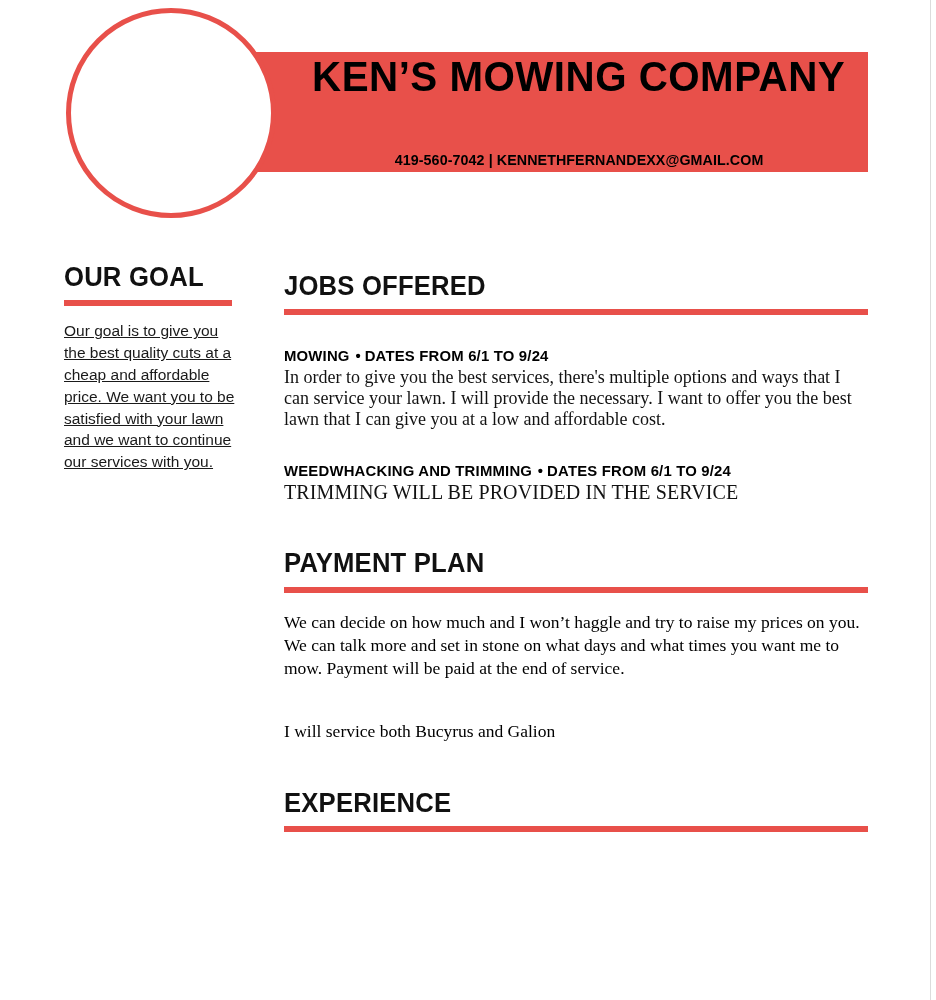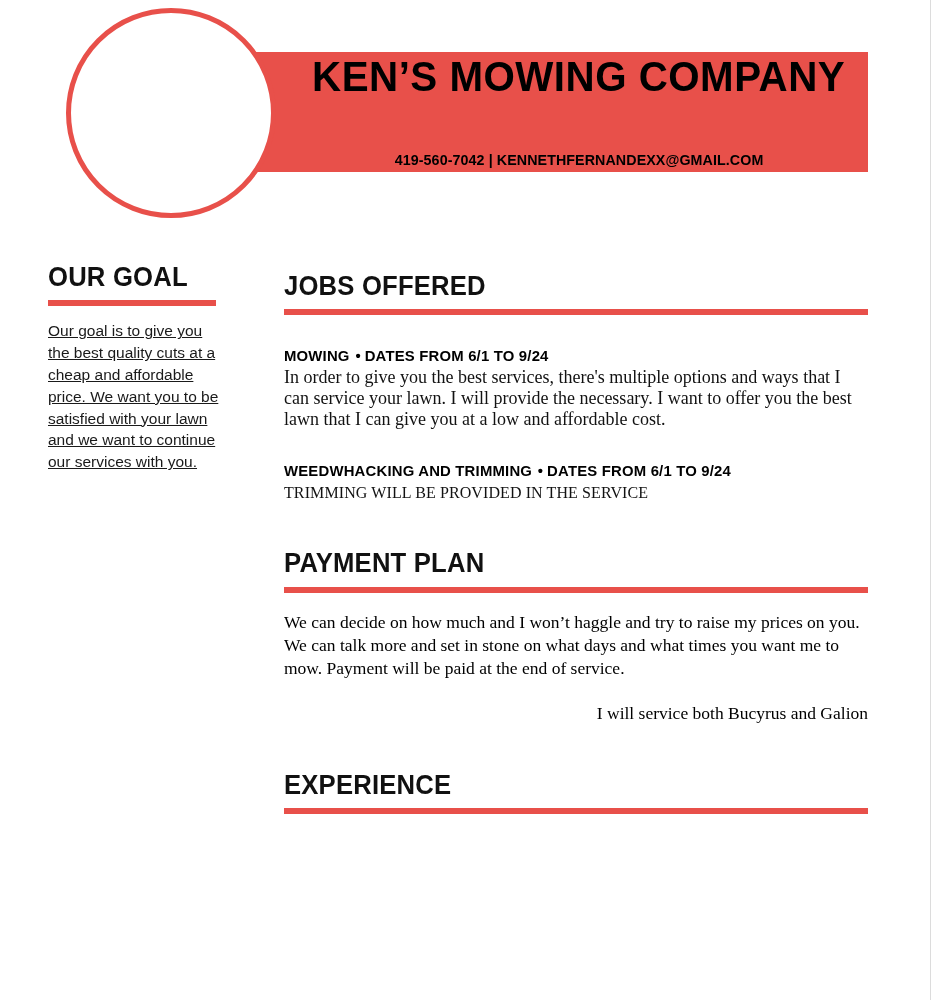--- a/index.html
+++ b/index.html
@@ -87,21 +87,21 @@
     height: 200px;
     border: 5px solid #E8504A;
     border-radius: 50%;
     background: #ffffff;
     box-sizing: content-box;
   }
 
   
   .col-left {
     position: absolute;
-    left: 48px;
+    left: 64px;
     top: 263px;
     width: 180px;
   }
   .col-right {
     position: absolute;
     left: 284px;
     top: 272px;
     width: 584px;
   }
 
@@ -151,33 +151,33 @@
     padding: 0 4px 0 6px;
   }
   .job-body {
     font-family: "Liberation Serif", "DejaVu Serif", serif;
     font-size: 18px;
     line-height: 21px;
     color: #121212;
     margin: 0;
   }
   .job-body.caps {
-    font-size: 16px;
+    font-size: 20px;
     letter-spacing: 0.1px;
   }
 
   .section-block { margin-top: 46px; }
   .para {
     font-family: "Liberation Serif", "DejaVu Serif", serif;
     font-size: 17.5px;
     line-height: 23px;
     color: #000000;
     margin: 18px 0 0 0;
   }
-  .para.tight { margin-top: 22px; text-align: right; }
+  .para.tight { margin-top: 40px; }
 </style>
 </head>
 <body>
 
 <div id="page">
 
   <div class="page-edge"></div>
 
   <div class="header">
     <div class="header-banner"></div>

